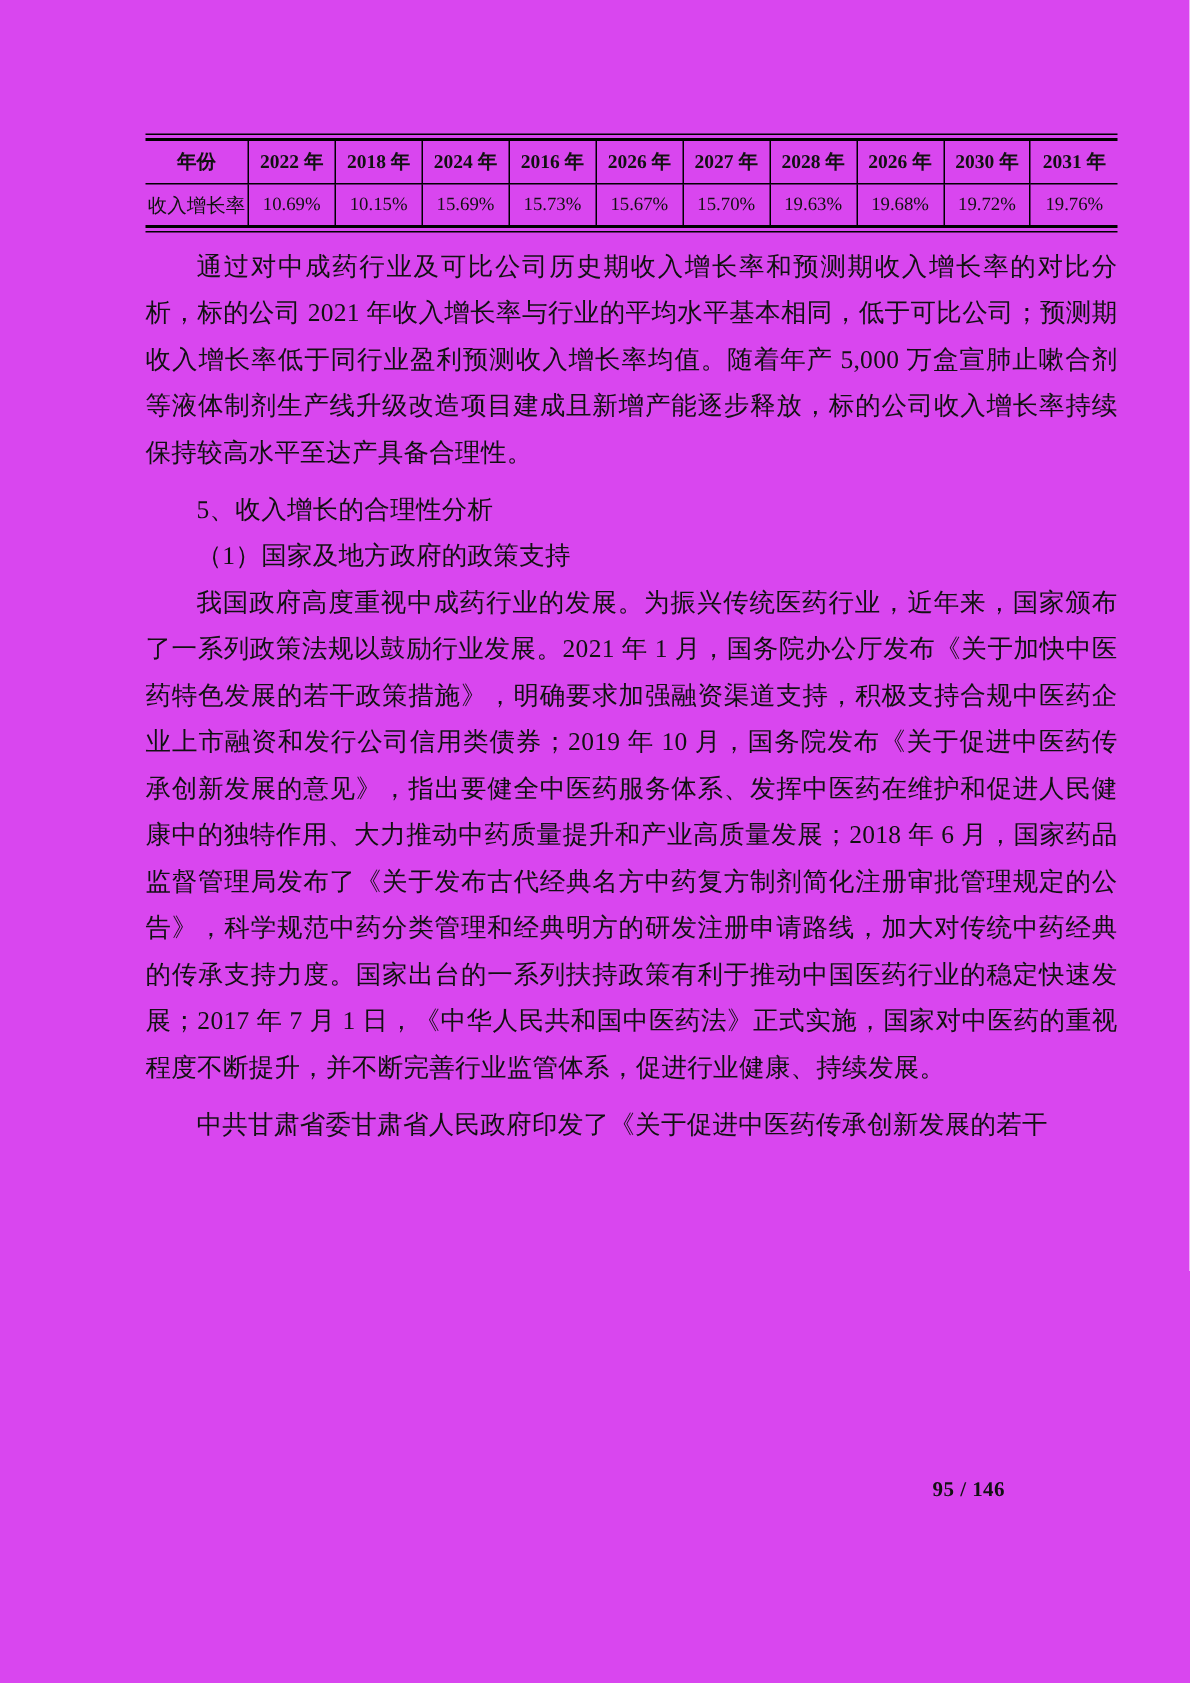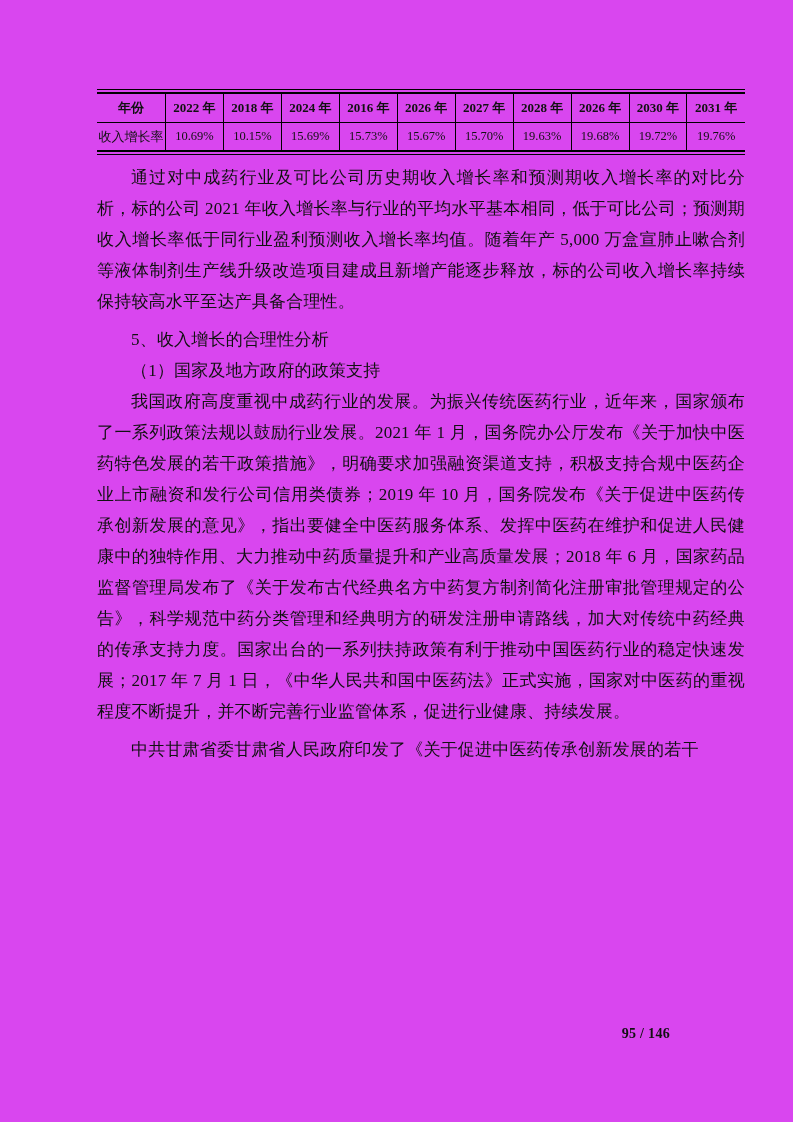--- a/index.html
+++ b/index.html
@@ -58,21 +58,21 @@
   .heading {
     margin: 0;
     font-size: 17px;
     line-height: 31px;
     font-weight: normal;
     text-indent: 2em;
     letter-spacing: 0.2px;
   }
   .page-number {
     position: absolute;
-    top: 1026px;
+    top: 986px;
     right: 123px;
     font-size: 14px;
     font-weight: bold;
     letter-spacing: 0.3px;
   }
 </style>
 </head>
 <body>
 
 <div class="page">

